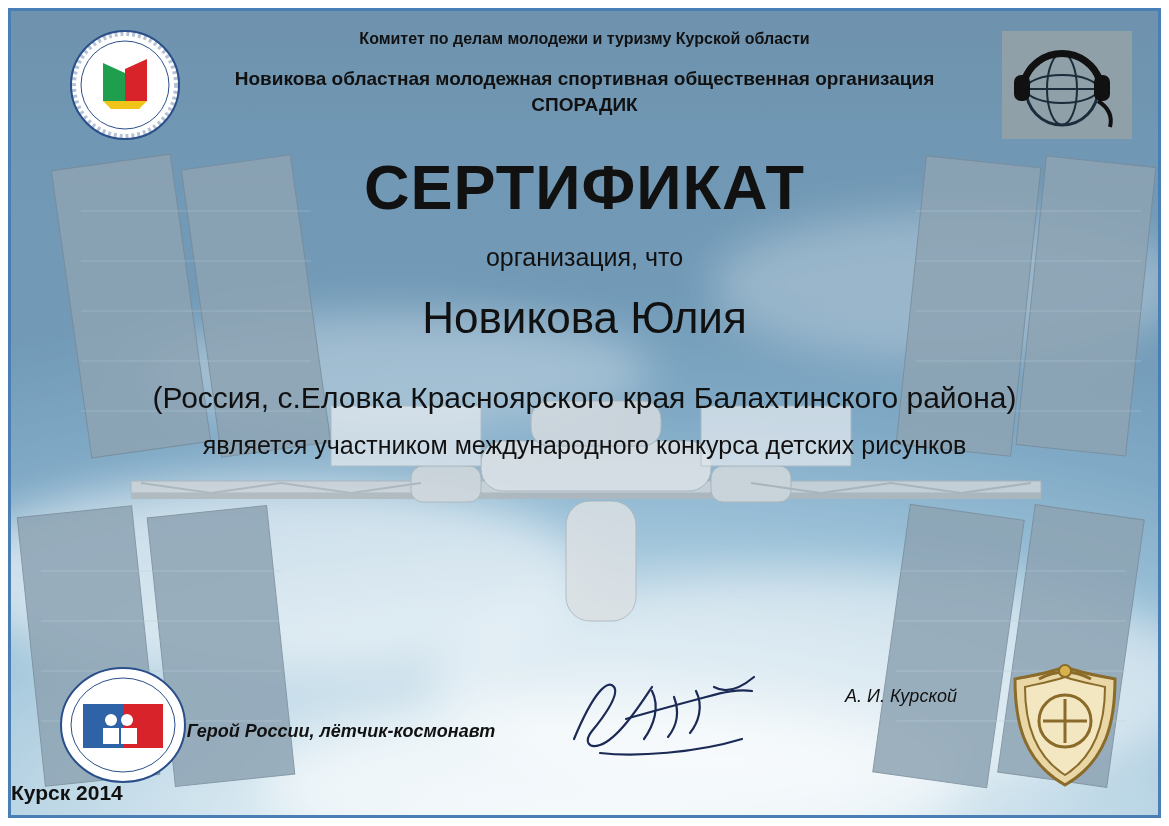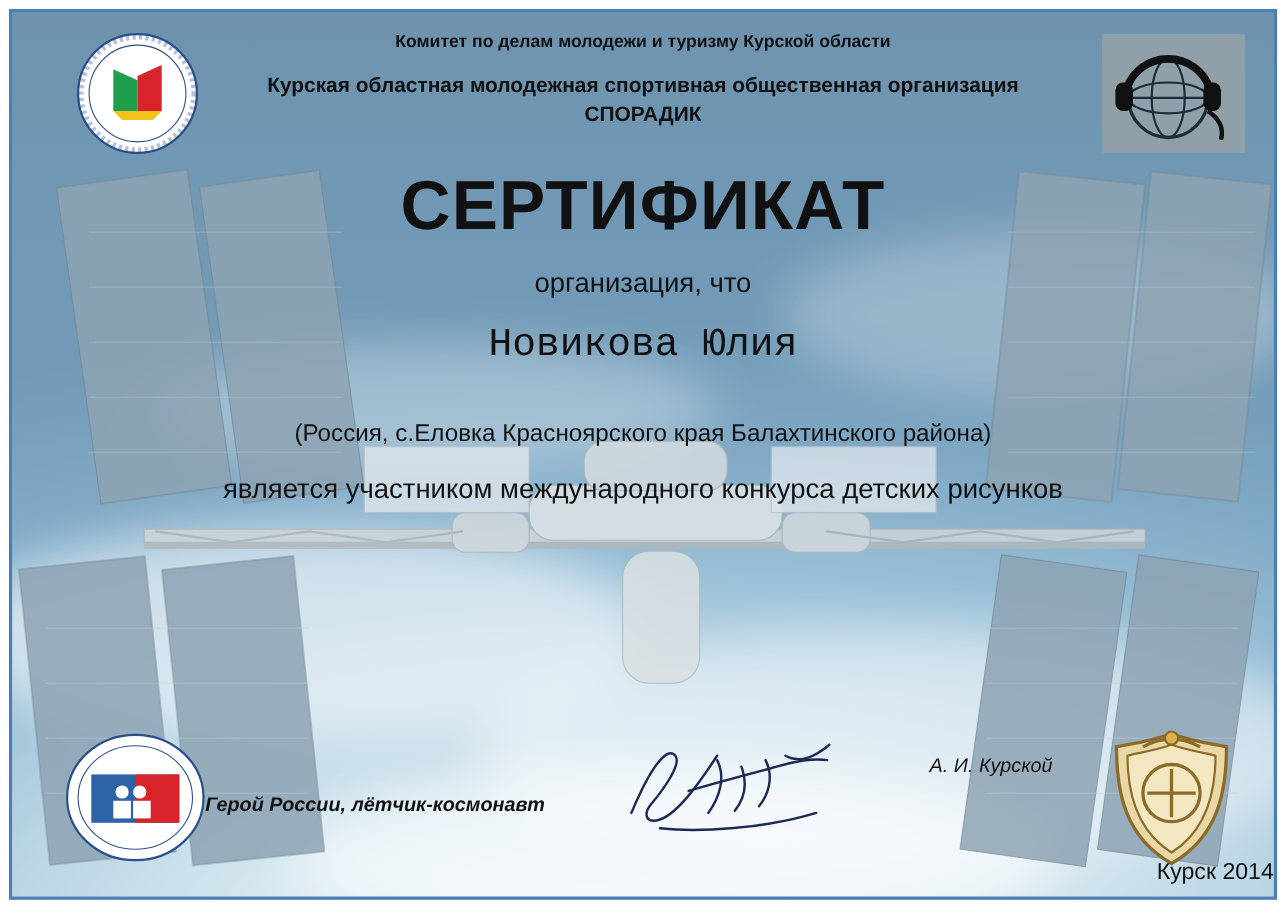--- a/index.html
+++ b/index.html
@@ -75,25 +75,24 @@
 
   .title {
     top: 140px;
     font-size: 63px;
     font-weight: bold;
     letter-spacing: 1px;
   }
   .confirms { top: 232px; font-size: 25px; }
   .recipient {
     top: 282px;
-    font-size: 36px;
+    font-size: 44px;
     font-weight: normal;
-    font-family: Liberation Mono, monospace;
-  }
-  .location { top: 370px; font-size: 22px; }
+  }
+  .location { top: 370px; font-size: 30px; }
   .participant { top: 420px; font-size: 25px; }
   .contest-1 { top: 481px; font-size: 31px; font-weight: bold; }
   .contest-2 { top: 531px; font-size: 31px; font-weight: bold; }
 
   .sig-title {
     position: absolute;
     left: 120px;
     top: 710px;
     width: 420px;
     text-align: center;
@@ -116,23 +115,23 @@
     position: absolute;
     left: 545px;
     top: 650px;
     width: 220px;
     height: 110px;
   }
   .city-year {
     position: absolute;
     top: 770px;
     width: 100%;
-    text-align: right;
+    text-align: left;
     font-size: 21px;
-    font-weight: normal;
+    font-weight: bold;
     color: #111;
   }
 
   
   .logo {
     position: absolute;
   }
   .logo-tourism {
     left: 58px; top: 18px; width: 112px; height: 112px;
   }
@@ -248,21 +247,21 @@
         <path d="M62 6 C40 14 20 16 12 18 C12 60 20 100 62 124 C104 100 112 60 112 18 C104 16 84 14 62 6 Z" fill="#e9d8a6" stroke="#8a6b2a" stroke-width="3"></path>
         <path d="M62 16 C44 22 28 24 22 26 C22 60 30 94 62 114 C94 94 102 60 102 26 C96 24 80 22 62 16 Z" fill="#f3e7c2" stroke="#8a6b2a" stroke-width="2"></path>
         <circle cx="62" cy="60" r="26" fill="none" stroke="#8a6b2a" stroke-width="3"></circle>
         <path d="M62 38 v44 M40 60 h44" stroke="#8a6b2a" stroke-width="3"></path>
         <path d="M36 18 q26 -14 52 0" fill="none" stroke="#8a6b2a" stroke-width="3"></path>
         <circle cx="62" cy="10" r="6" fill="#d9b34a" stroke="#8a6b2a" stroke-width="2"></circle>
       </svg>
     </div>
 
     <div class="txt org-line1">Комитет по делам молодежи и туризму Курской области</div>
-    <div class="txt org-line2">Курская областная молодежная спортивная общественная организация</div>
+    <div class="txt org-line2">Новикова областная молодежная спортивная общественная организация</div>
     <div class="txt title">СЕРТИФИКАТ</div>
 
     <div class="txt org-line3">СПОРАДИК</div>
     <div class="txt confirms">организация, что</div>
     <div class="txt recipient">Новикова Юлия</div>
     <div class="txt location">(Россия, с.Еловка Красноярского края Балахтинского района)</div>
     <div class="txt participant">является участником международного конкурса детских рисунков</div>
 
     <div class="sig-title">Герой России, лётчик-космонавт</div>
 

